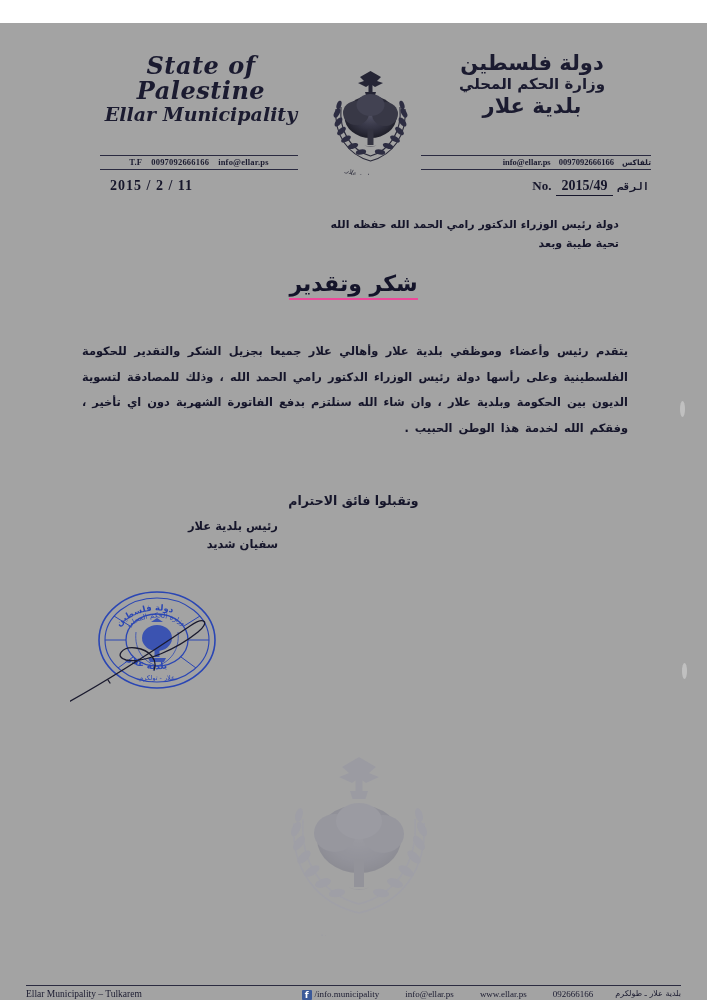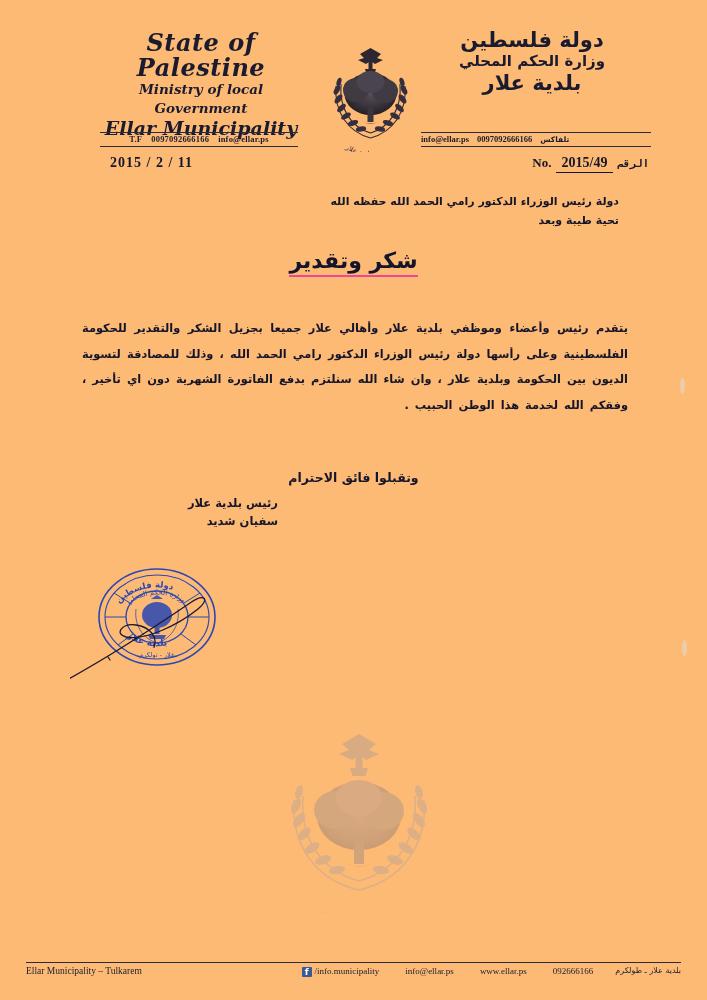--- a/index.html
+++ b/index.html
@@ -12,21 +12,22 @@
     height: 1000px;
     position: relative;
     overflow: hidden;
     font-family: "Liberation Serif", serif;
     color: #1a1a2e;
   }
 
   .page {
     position: absolute;
     inset: 0;
-    background: #fdba74;
+    background: #a3a3a3;
+    margin-top: 23px;
   }
 
   
   .header {
     position: absolute;
     top: 18px;
     left: 0;
     right: 0;
     height: 125px;
   }
@@ -123,21 +124,21 @@
   }
   .contact-left .sep { display: inline-block; width: 9px; }
 
   .contact-right {
     position: absolute;
     right: 56px;
     top: 114px;
     width: 230px;
     border-top: 1.3px solid #2a2a40;
     border-bottom: 1.3px solid #2a2a40;
-    text-align: left;
+    text-align: right;
     direction: rtl;
     font-family: "Liberation Serif", serif;
     font-weight: bold;
     font-size: 8.5px;
     padding: 1px 0 1.5px 0;
     color: #1b1b30;
     white-space: nowrap;
   }
   .contact-right .sep { display: inline-block; width: 8px; }
   .contact-right .ar { font-family: "DejaVu Sans", sans-serif; font-size: 7.5px; }
@@ -332,21 +333,20 @@
 </style>
 </head>
 <body>
 
 <div class="page">
 
   <div class="header">
 
     <div class="header-left">
       <div class="hl-line1">State of Palestine</div>
-      <div class="hl-line2">Ministry of local Government</div>
       <div class="hl-line3">Ellar Municipality</div>
     </div>
 
     <div class="crest">
       <svg viewBox="0 0 125 118" width="125" height="118" xmlns="http://www.w3.org/2000/svg">
         <defs>
           <radialGradient id="treeGrad" cx="50%" cy="45%" r="55%">
             <stop offset="0%" stop-color="#4a4a5e"></stop>
             <stop offset="60%" stop-color="#2b2b3c"></stop>
             <stop offset="100%" stop-color="#14141f"></stop>

